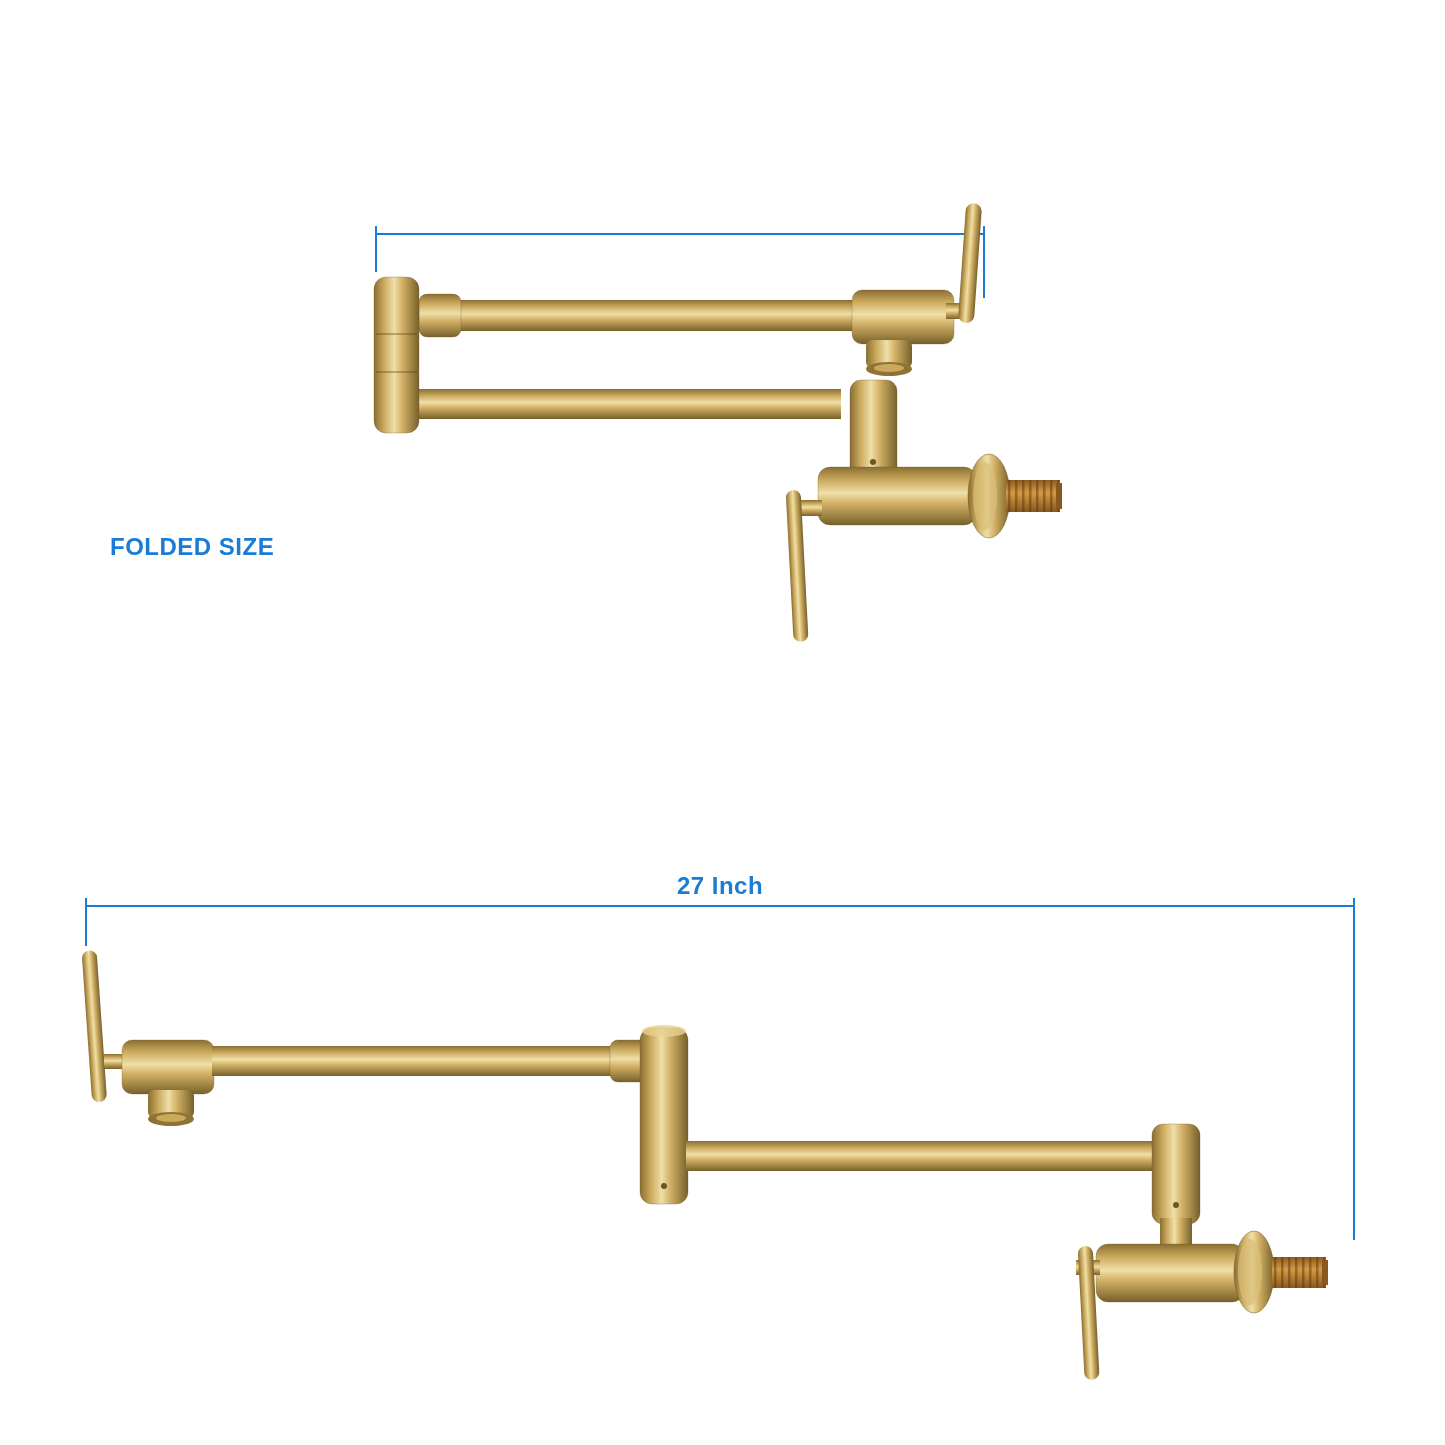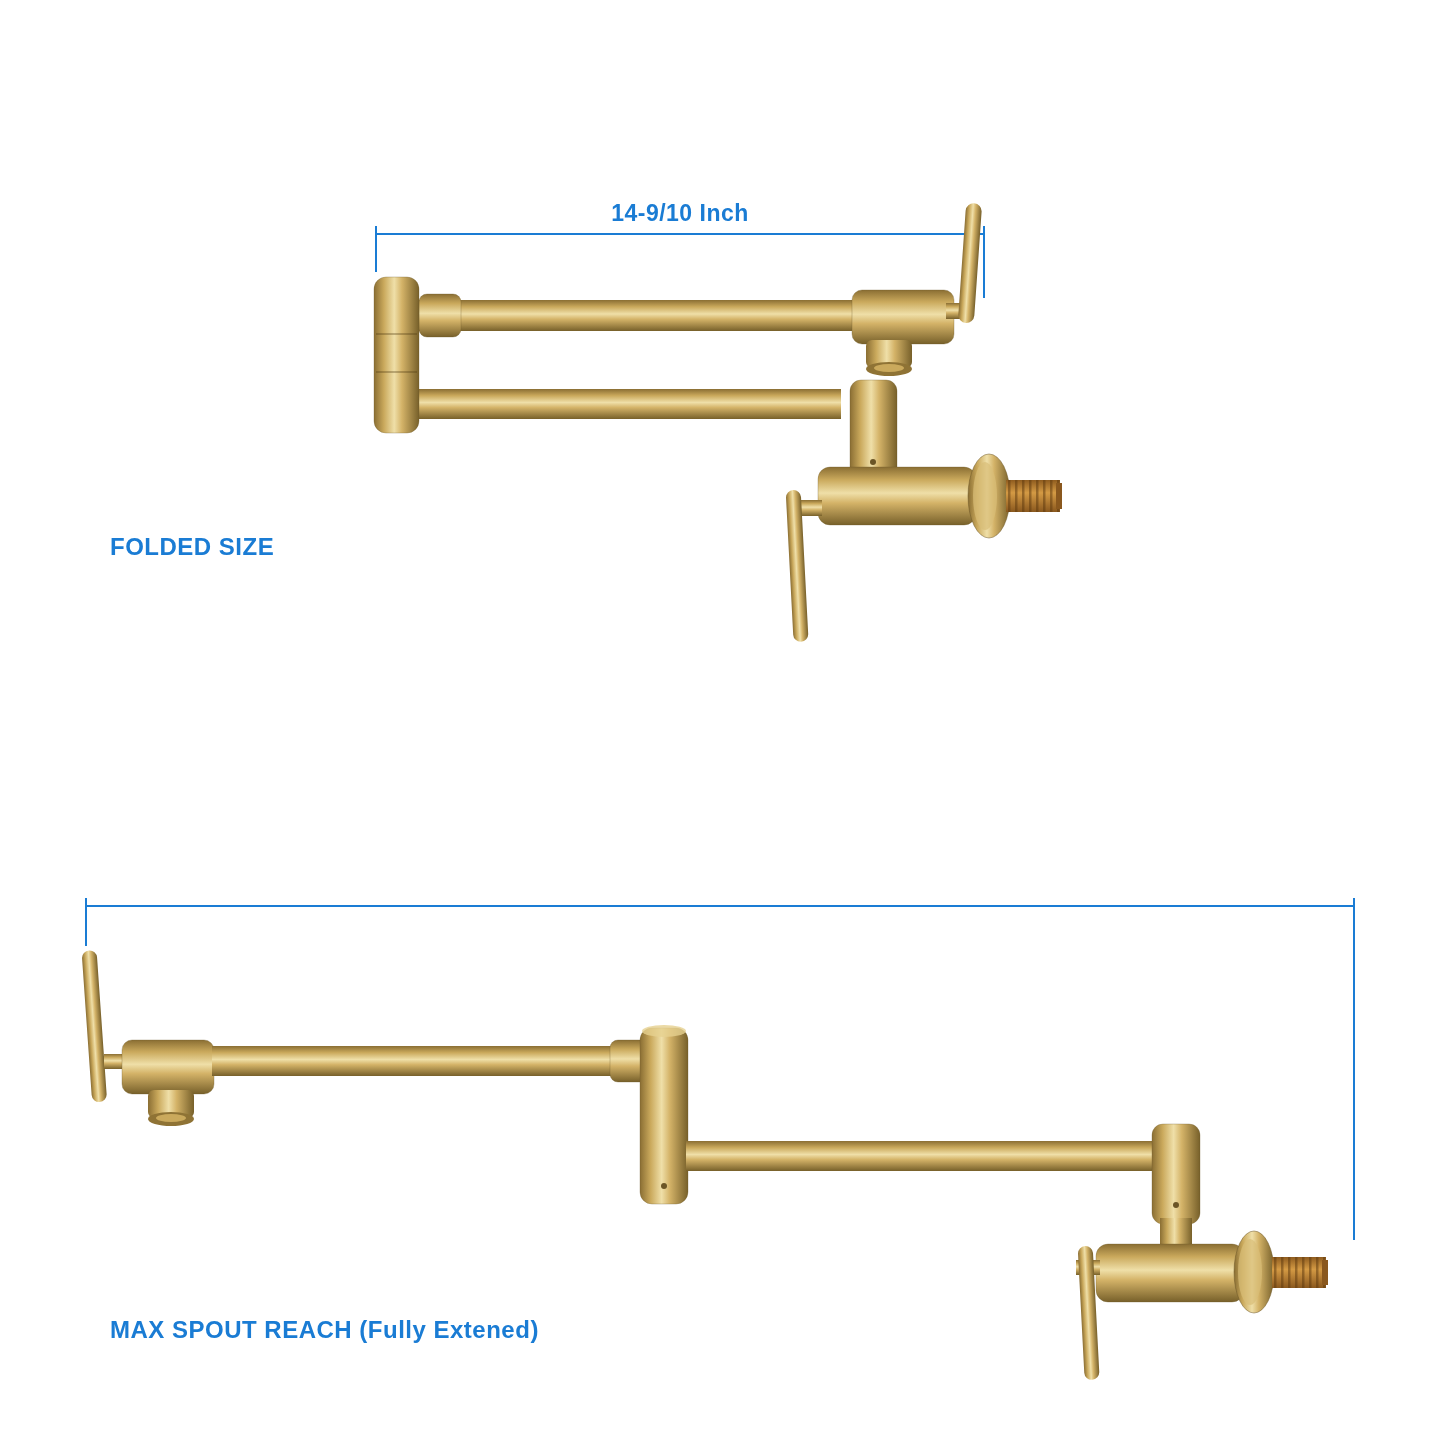--- a/index.html
+++ b/index.html
@@ -174,20 +174,19 @@
         </g>
 
         <g>
           <rect x="1076" y="1260" width="24" height="15" fill="url(#brassV)"></rect>
           <rect x="1078" y="1246" width="15" height="134" rx="7.5" fill="url(#brassH)" transform="rotate(-3 1085 1253)"></rect>
         </g>
       </g>
     </g>
   </svg>
 
-  <div class="dim-label folded">14-9/10 Inch</div>
 
   <div class="caption folded">FOLDED SIZE</div>
 
+  <div class="dim-label extended">27 Inch</div>
 
-  <div class="caption extended">MAX SPOUT REACH (Fully Extened)</div>
 
 </div>
 
 </body></html>

